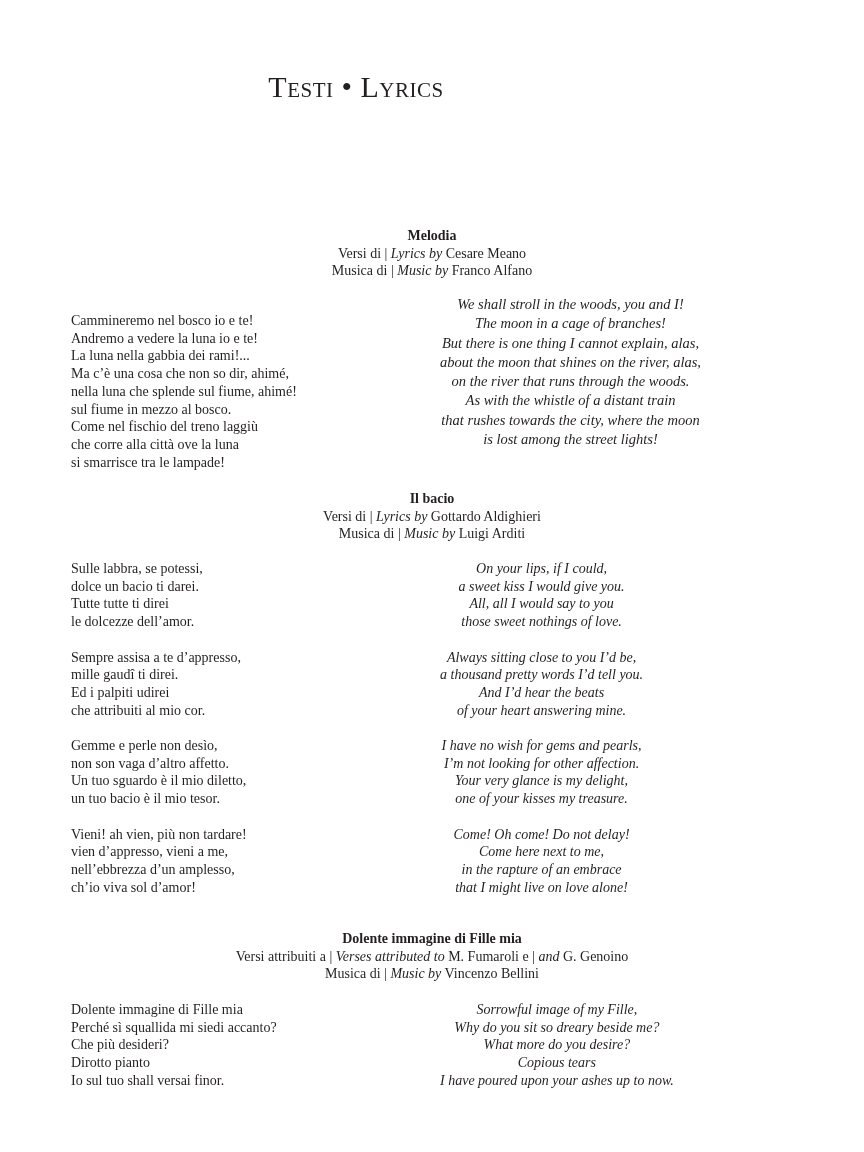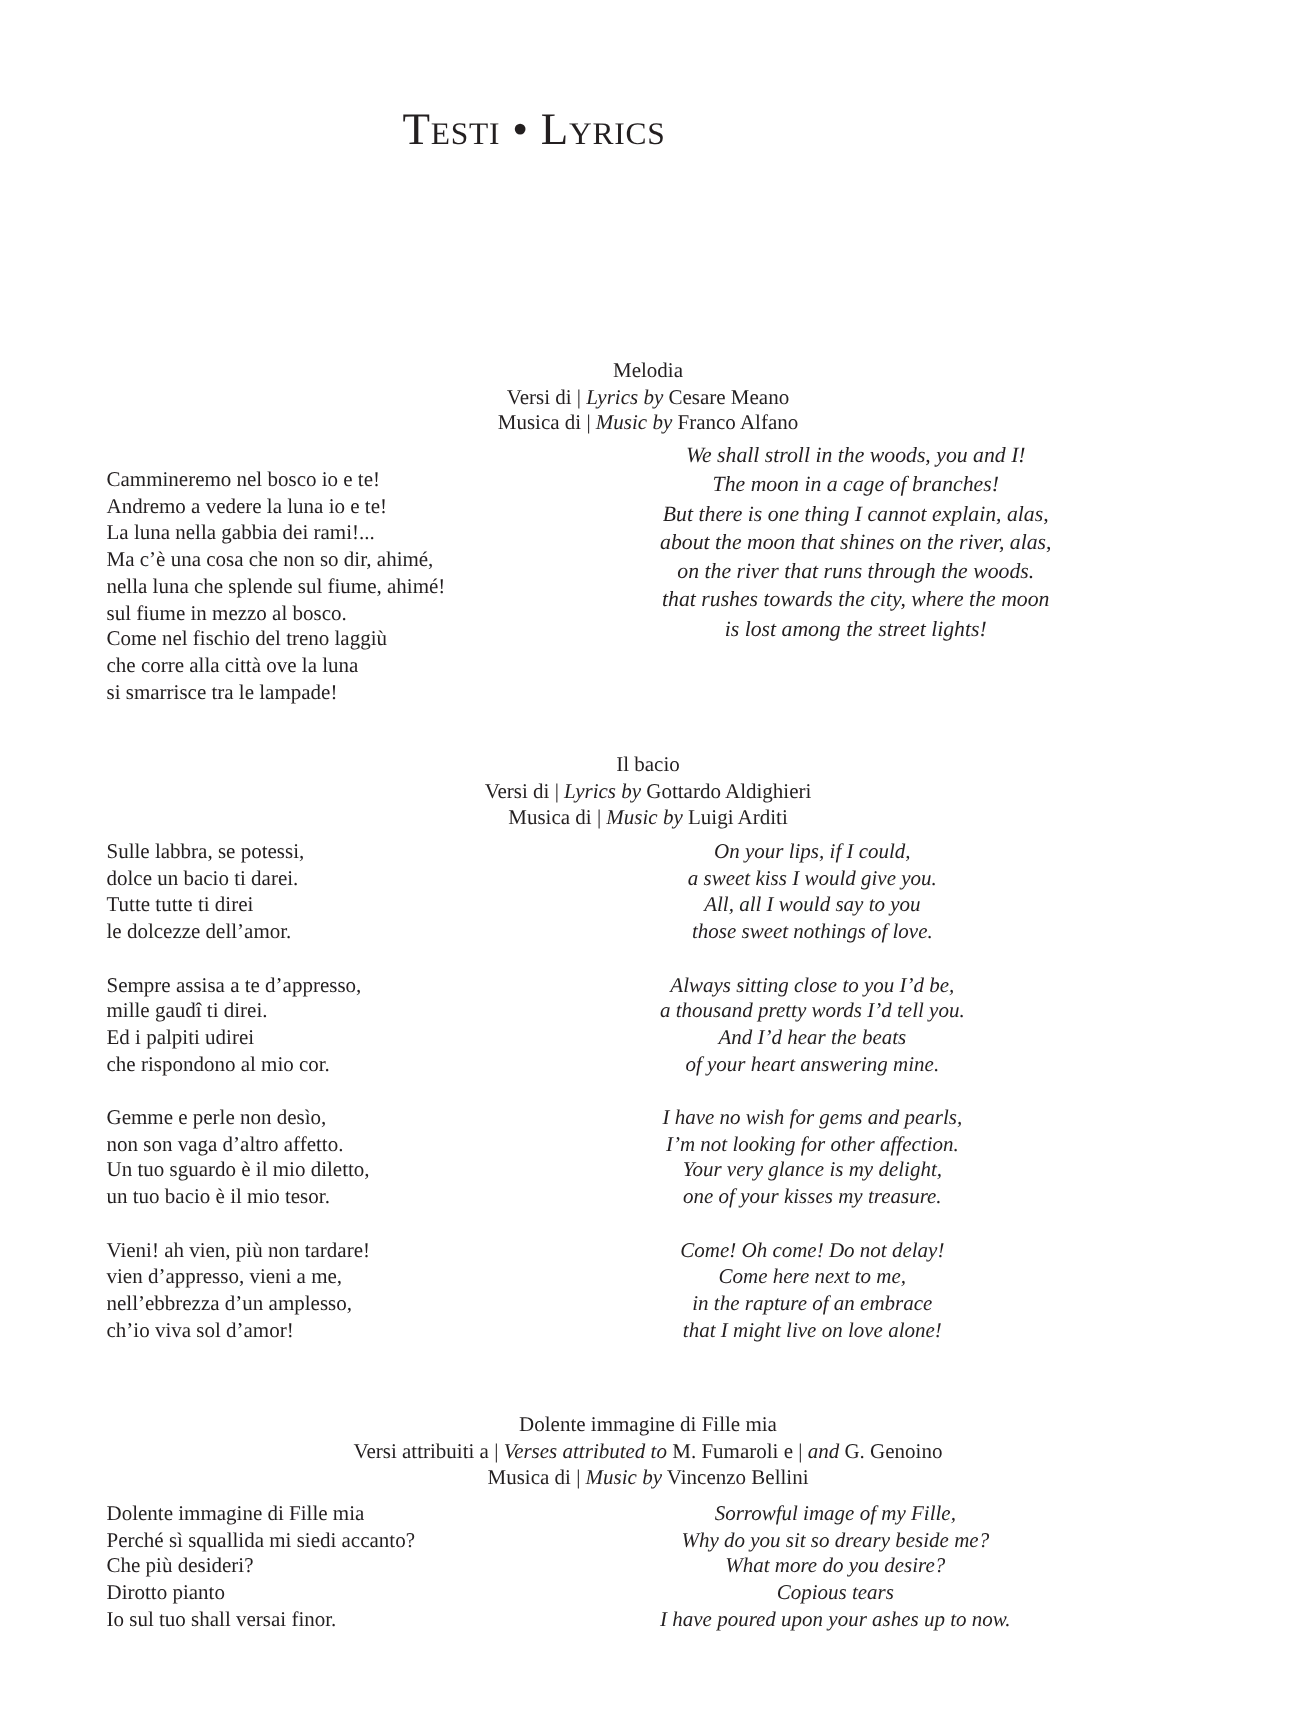--- a/index.html
+++ b/index.html
@@ -2,21 +2,21 @@
 <html><head>
 <meta charset="utf-8">
 <style>
   html, body { margin: 0; padding: 0; background: #ffffff; }
   body { width: 864px; height: 1152px; position: relative; overflow: hidden;
          font-family: "Liberation Serif", "DejaVu Serif", serif; color: #231f20; }
   .title { position: absolute; top: 70px; left: 0; width: 712px; text-align: center;
            font-size: 30px; font-variant: small-caps; letter-spacing: 0.5px; color: #231f20; }
   .song-head { position: absolute; left: 0; width: 864px; text-align: center;
                font-size: 14px; line-height: 17.6px; }
-  .song-head .song-title { font-weight: normal; margin-top: 12px; }
+  .song-head .song-title { font-weight: bold; }
   .song-head i { font-style: italic; }
   .col { position: absolute; font-size: 14px; line-height: 17.7px; }
   .col.it { left: 71px; }
   .col.en { left: 440px; font-style: italic; text-align: center; }
   .stanza { margin-bottom: 17.7px; }
   .stanza:last-child { margin-bottom: 0; }
   .line { white-space: nowrap; }
 </style>
 </head>
 <body>
@@ -51,20 +51,21 @@
   </div>
 </div>
 
 <div class="col en" style="top:295px; font-size:14.5px; line-height:19.3px;">
   <div class="stanza">
     <div class="line">We shall stroll in the woods, you and I!</div>
     <div class="line">The moon in a cage of branches!</div>
     <div class="line">But there is one thing I cannot explain, alas,</div>
     <div class="line">about the moon that shines on the river, alas,</div>
     <div class="line">on the river that runs through the woods.</div>
+    <div class="line">As with the whistle of a distant train</div>
     <div class="line">that rushes towards the city, where the moon</div>
     <div class="line">is lost among the street lights!</div>
   </div>
 </div>
 
 <div class="song-head" style="top:490px;">
   <div class="song-title">Il bacio</div>
   <div>
     <span>Versi di | </span><i>Lyrics by</i><span> Gottardo Aldighieri</span>
   </div>
@@ -77,21 +78,21 @@
   <div class="stanza">
     <div class="line">Sulle labbra, se potessi,</div>
     <div class="line">dolce un bacio ti darei.</div>
     <div class="line">Tutte tutte ti direi</div>
     <div class="line">le dolcezze dell’amor.</div>
   </div>
   <div class="stanza">
     <div class="line">Sempre assisa a te d’appresso,</div>
     <div class="line">mille gaudî ti direi.</div>
     <div class="line">Ed i palpiti udirei</div>
-    <div class="line">che rispondono al mio cor.</div>
+    <div class="line">che attribuiti al mio cor.</div>
   </div>
   <div class="stanza">
     <div class="line">Gemme e perle non desìo,</div>
     <div class="line">non son vaga d’altro affetto.</div>
     <div class="line">Un tuo sguardo è il mio diletto,</div>
     <div class="line">un tuo bacio è il mio tesor.</div>
   </div>
   <div class="stanza">
     <div class="line">Vieni! ah vien, più non tardare!</div>
     <div class="line">vien d’appresso, vieni a me,</div>

